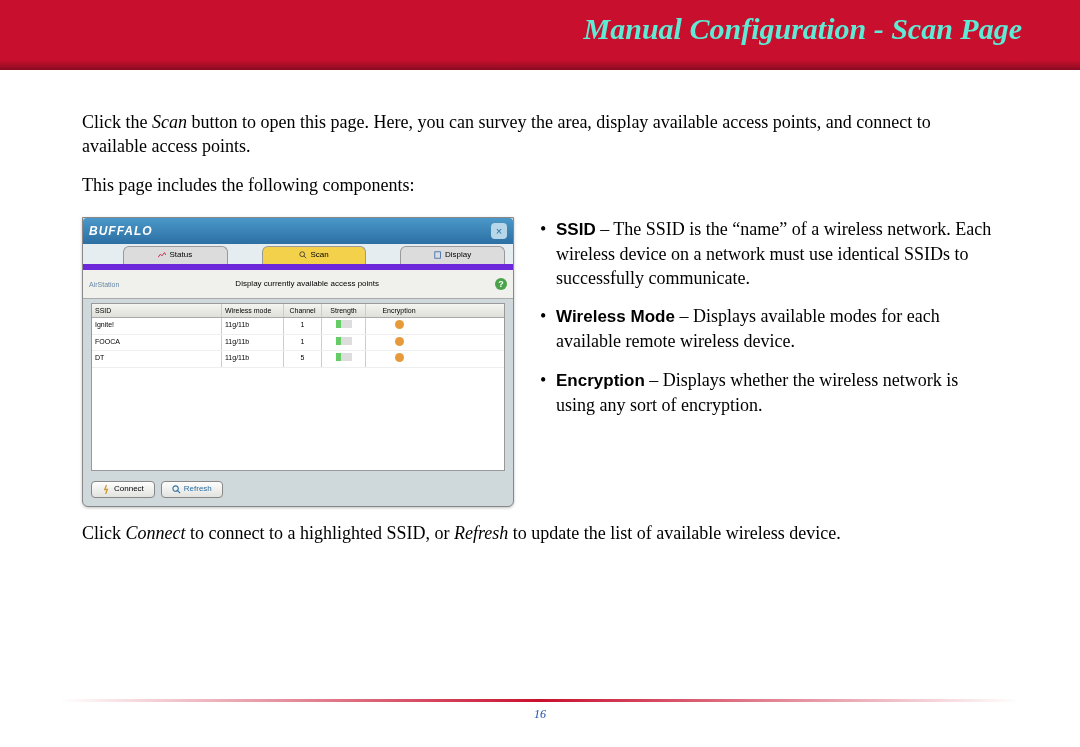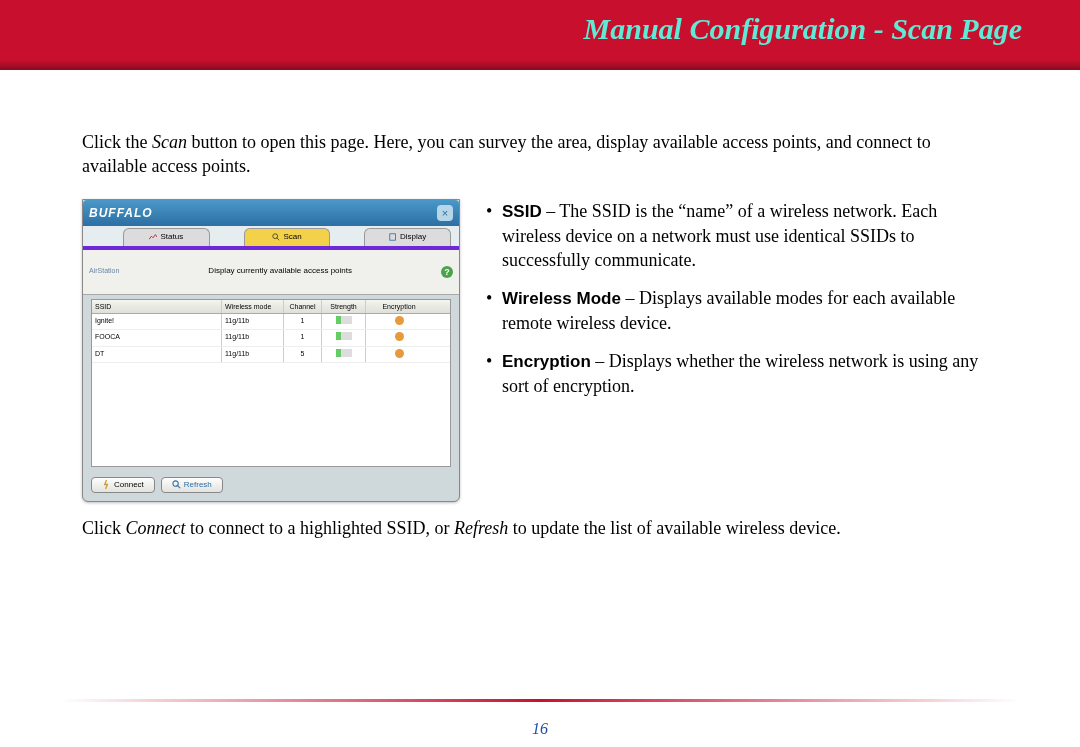--- a/index.html
+++ b/index.html
@@ -25,30 +25,30 @@
 .red-gradient {
   height: 10px;
   background: linear-gradient(to bottom, #c8102e, #8a0b20);
 }
 .body-area {
   padding: 40px 82px 0 82px;
   font-size: 18px;
   line-height: 1.35;
   color: #000;
 }
-.para { margin-bottom: 14px; margin-top: 20px; }
+.para { margin-bottom: 14px; }
 .italic { font-style: italic; }
 .content-row {
   margin-top: 20px;
   display: flex;
   gap: 26px;
   align-items: flex-start;
 }
 .screenshot {
-  width: 378px;
+  width: 432px;
   flex-shrink: 0;
 }
 .ss-frame {
   border: 1px solid #888;
   background: #cfd8db;
   border-radius: 0 0 6px 6px;
   box-shadow: 0 1px 3px rgba(0,0,0,0.25);
 }
 .ss-title {
   height: 26px;
@@ -95,28 +95,28 @@
   display: flex;
   align-items: center;
   justify-content: center;
   gap: 3px;
   cursor: pointer;
   margin-left: 32px;
 }
 .ss-tabs .tab.active { background: #f4d14a; }
 .ss-subhead {
   background: #f0f0ec;
-  border-top: 4px solid #6d28d9;
+  border-top: 6px solid #6d28d9;
   border-bottom: 1px solid #aaa;
   font-size: 8px;
   font-family: Arial, sans-serif;
-  padding: 16px 6px;
+  padding: 8px 6px;
   display: flex;
   justify-content: space-between;
-  align-items: flex-start;
+  align-items: flex-end;
 }
 .ss-subhead .app { color: #6889a6; font-size: 7px; }
 .ss-subhead .help {
   width: 12px; height: 12px; border-radius: 50%;
   background: #4aa34a; color: #fff;
   text-align: center; line-height: 12px; font-size: 9px;
   font-weight: bold;
 }
 .ss-table {
   background: #fff;
@@ -181,38 +181,39 @@
 .gradline {
   height: 3px;
   background: linear-gradient(to right, #fff 0%, #c8102e 50%, #fff 100%);
   margin: 0 60px;
   border-radius: 2px;
 }
 .pagenum {
   text-align: center;
   color: #1f4fa8;
   font-style: italic;
-  font-size: 16px;
-  margin-top: 18px;
+  font-size: 12px;
+  margin-top: 5px;
 }
 .tab svg { width: 8px; height: 8px; }
 </style>
 </head>
 <body>
 
 <div class="header-bar">
   <span>Manual Configuration - Scan Page</span>
 </div>
 <div class="red-gradient"></div>
 
 <div class="body-area">
 
   <p class="para">
     <span>Click the </span><span class="italic">Scan</span><span> button to open this page. Here, you can survey the area, display available access points, and connect to available access points.</span>
   </p>
+  <p class="para">This page includes the following components:</p>
 
   <div class="content-row">
 
     <div class="screenshot">
       <div class="ss-frame">
         <div class="ss-title">
           <span class="brand">BUFFALO</span>
           <span class="close">×</span>
         </div>
         <div class="ss-tabs">

